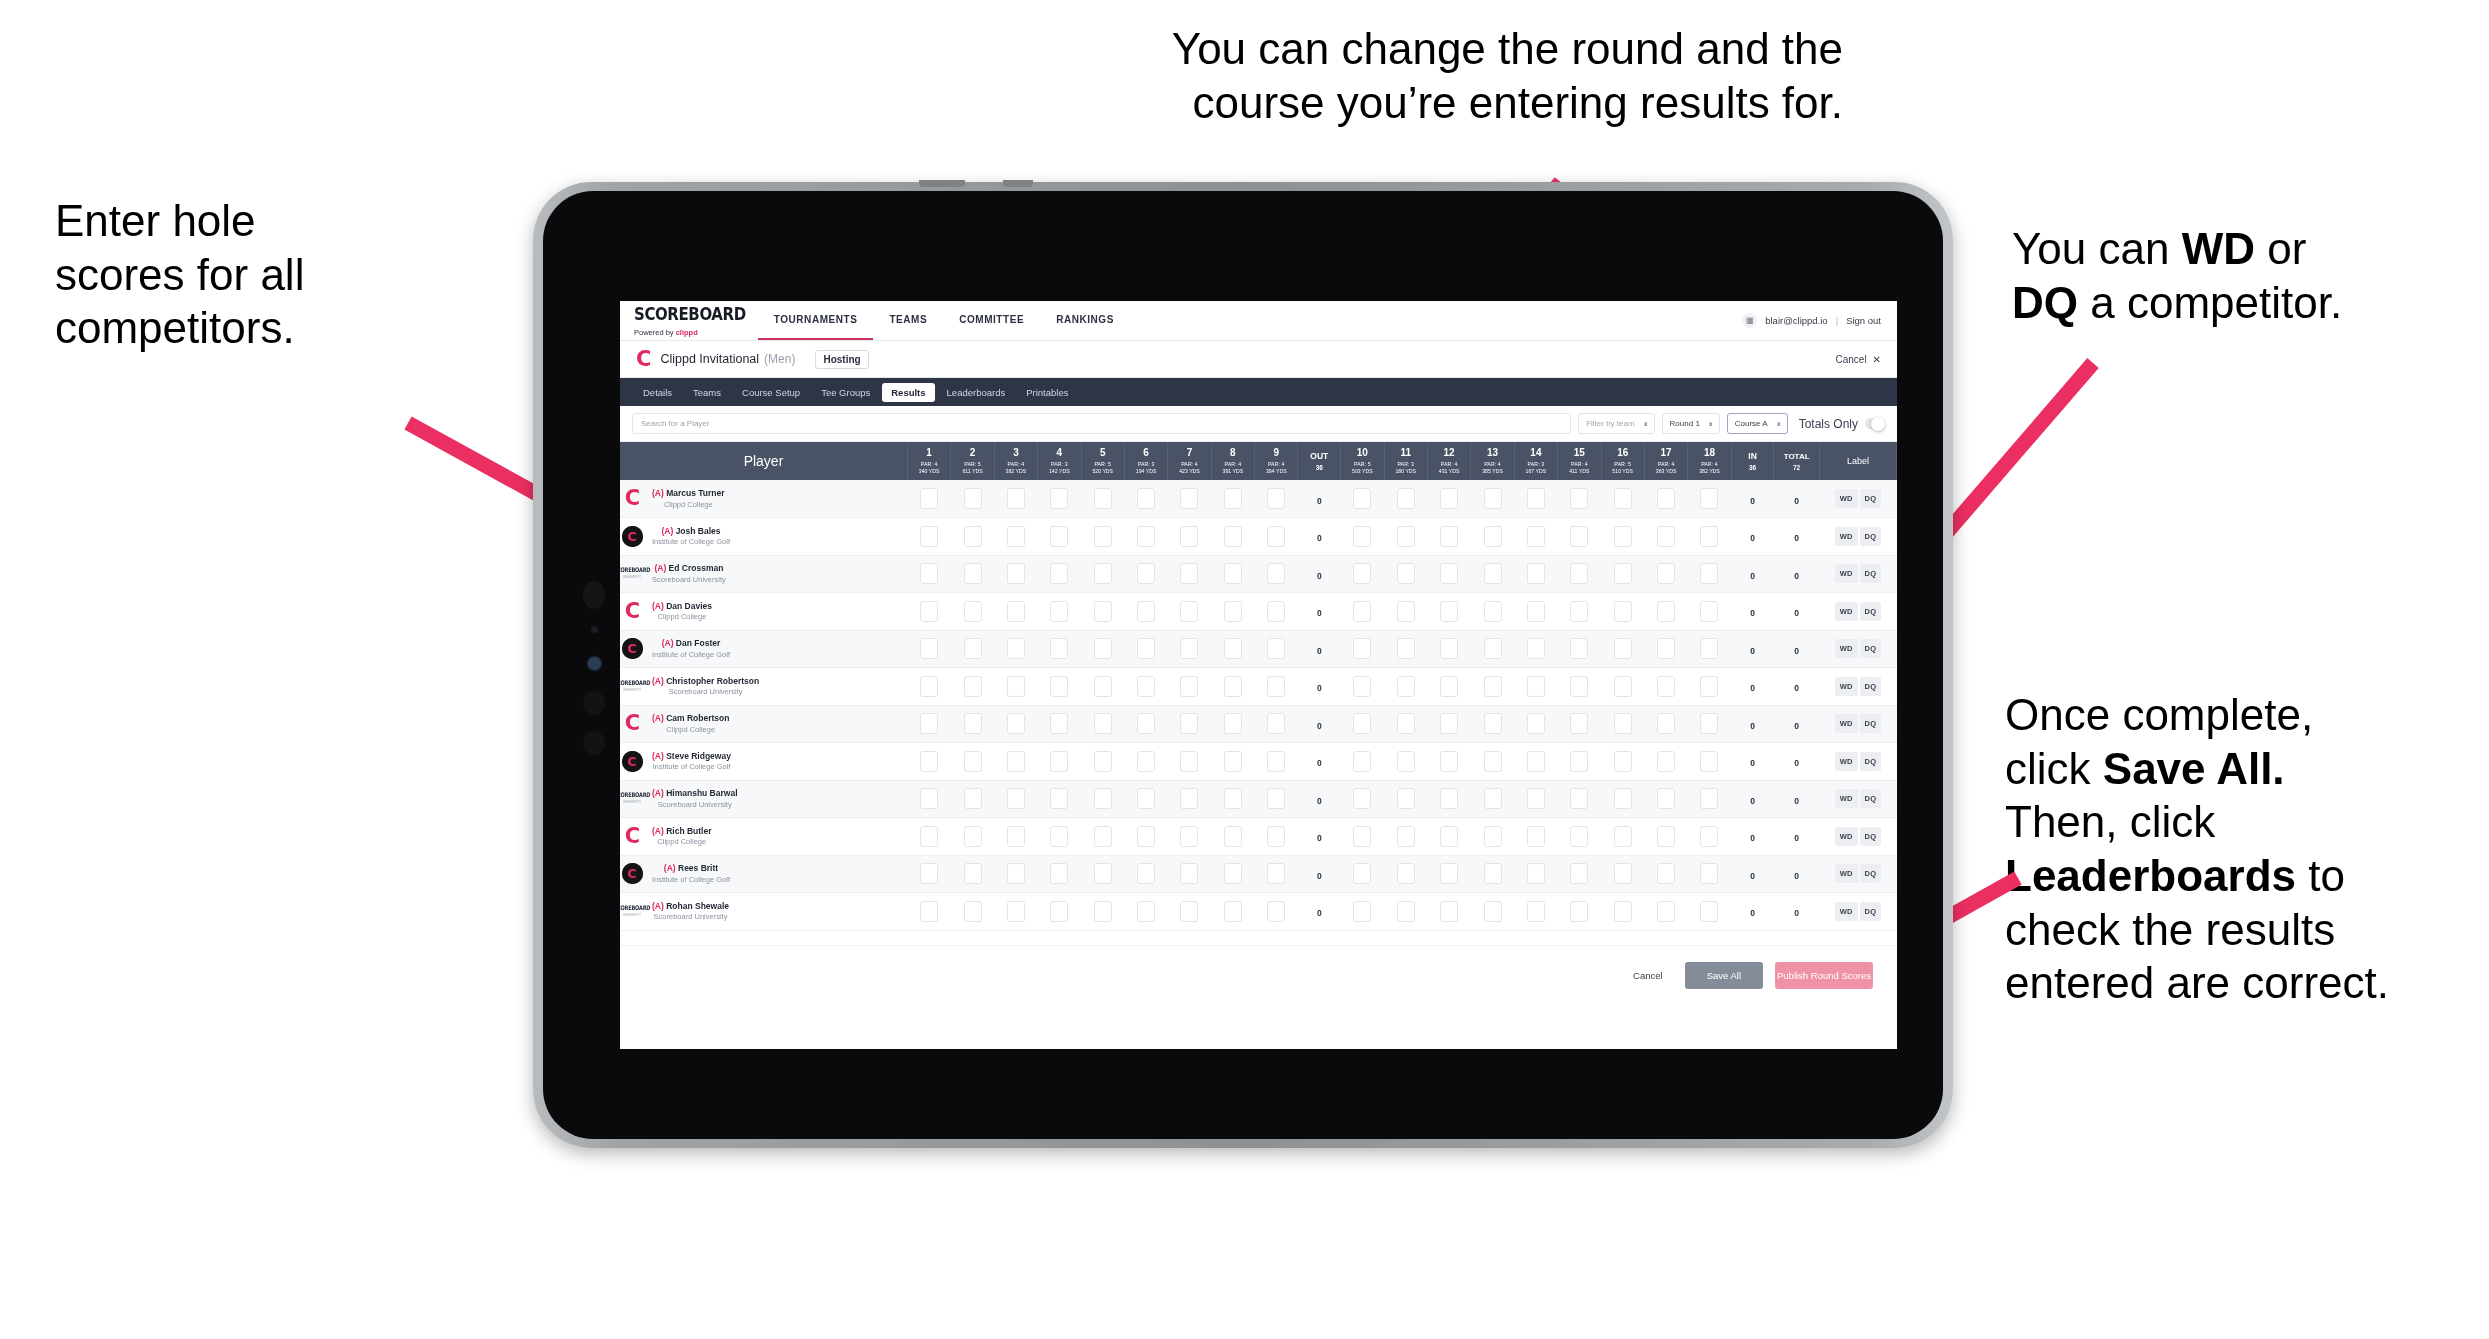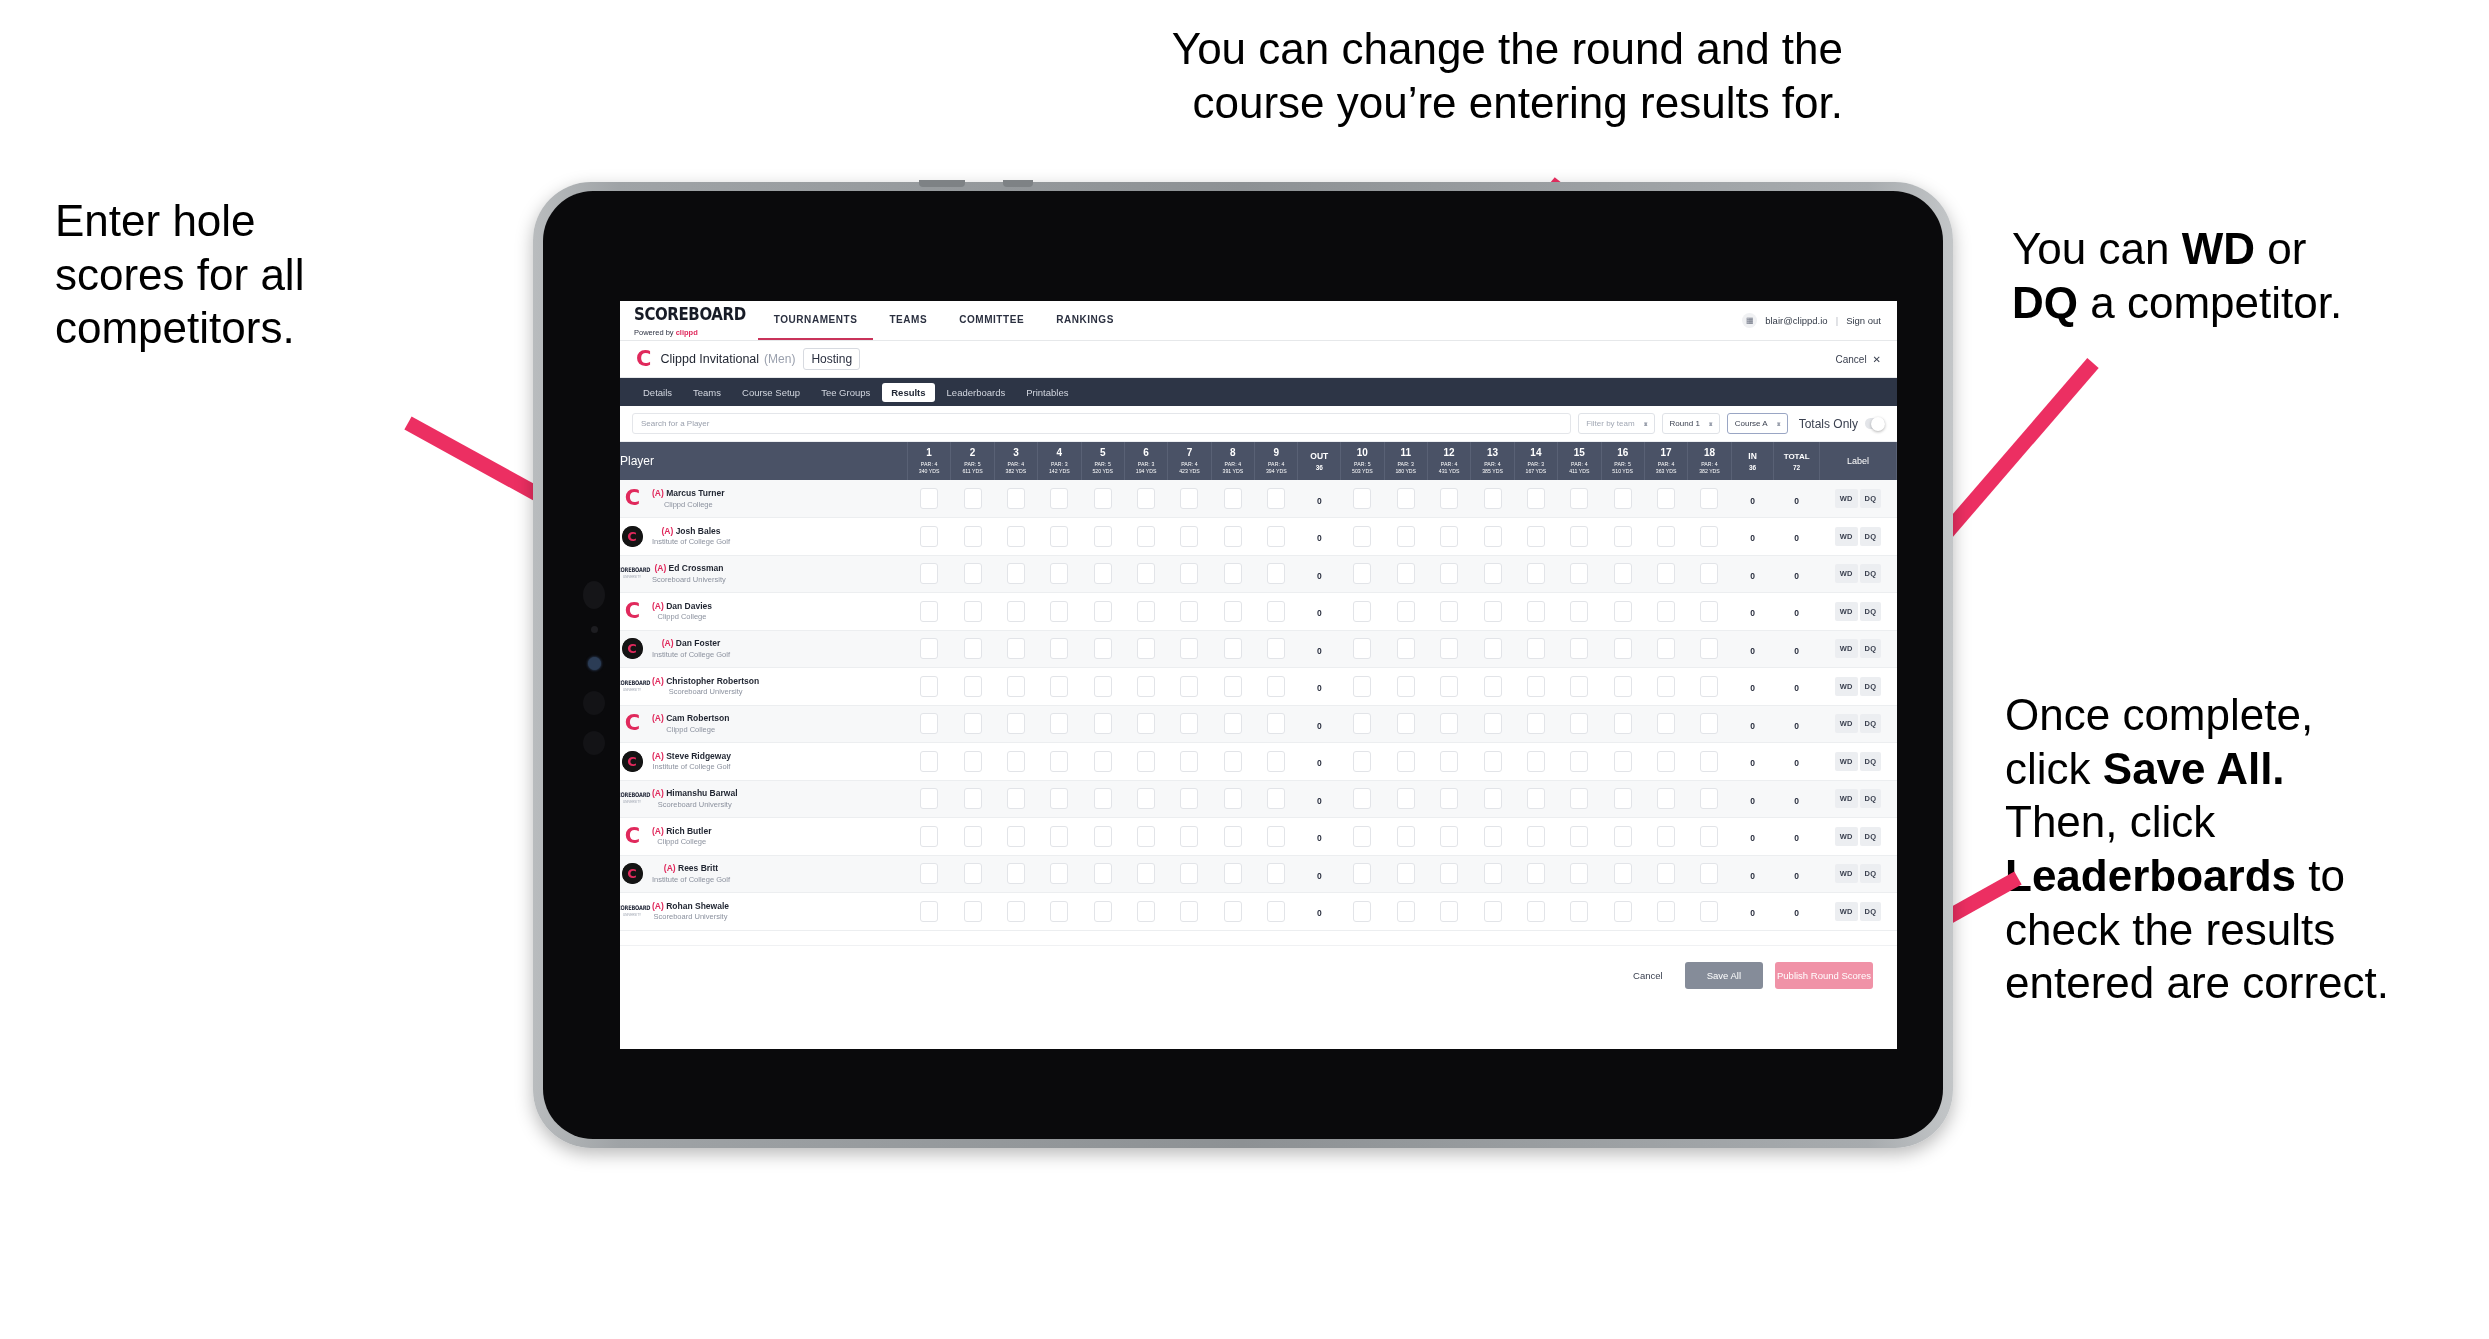--- a/index.html
+++ b/index.html
@@ -95,21 +95,21 @@
     height: 37px; display:flex; align-items:center; padding: 0 16px;
     border-bottom: 1px solid #e6e8ea; background:#fff;
   }
   #clogo {
     font-family:"DejaVu Sans", sans-serif; font-weight:700; font-size:21px;
     color:#e0295c; line-height:1; margin-right:10px; letter-spacing:-1px;
   }
   #t-name { font-size:12.5px; color:#1f2430; font-weight:500; }
   #t-gender { font-size:12px; color:#9aa0ad; margin-left:5px; }
   #t-hosting {
-    margin-left:8px; font-size:12px; font-weight:400; color:#2b3040;
+    margin-left:20px; font-size:10px; font-weight:700; color:#2b3040;
     border:1px solid #d7dae0; border-radius:3px; padding:3px 7px; background:#fff;
   }
   #t-cancel {
     margin-left:auto; font-size:10px; color:#3b4150; display:flex; align-items:center; gap:6px; cursor:pointer;
   }
 
   
   #subnav {
     height:28px; background:#2d3546; display:flex; align-items:center; padding: 0 14px; gap:3px;
   }
@@ -143,21 +143,21 @@
     border-radius:50%; background:#fff; box-shadow:0 1px 3px rgba(0,0,0,.3);
   }
 
   
   #tablewrap { background:#fff; }
   table#score { border-collapse: collapse; width:100%; table-layout: fixed; }
   #score thead th {
     background:#4a5266; color:#fff; font-weight:400; vertical-align:middle;
     border-right:1px solid #596175; padding:0; height:38px;
   }
-  th.playercol { text-align:left; padding-left:12px; font-size:12px; width:202px; }
+  th.playercol { text-align:center; padding-left:12px; font-size:14px; width:202px; }
   th.hole { width:30.5px; }
   th.hole .hnum { font-size:10px; font-weight:700; line-height:1.05; }
   th.hole .hpar { font-size:5.2px; letter-spacing:.1px; margin-top:2px; }
   th.hole .hyds { font-size:5.2px; margin-top:1px; }
   th.agg { width:30px; }
   th.agg .alab { font-size:8.5px; font-weight:700; }
   th.agg .aval { font-size:6.5px; font-weight:700; margin-top:3px; }
   th.total { width:32px; }
   th.total .alab { font-size:8px; font-weight:700; }
   th.total .aval { font-size:6.5px; font-weight:700; margin-top:3px; }

